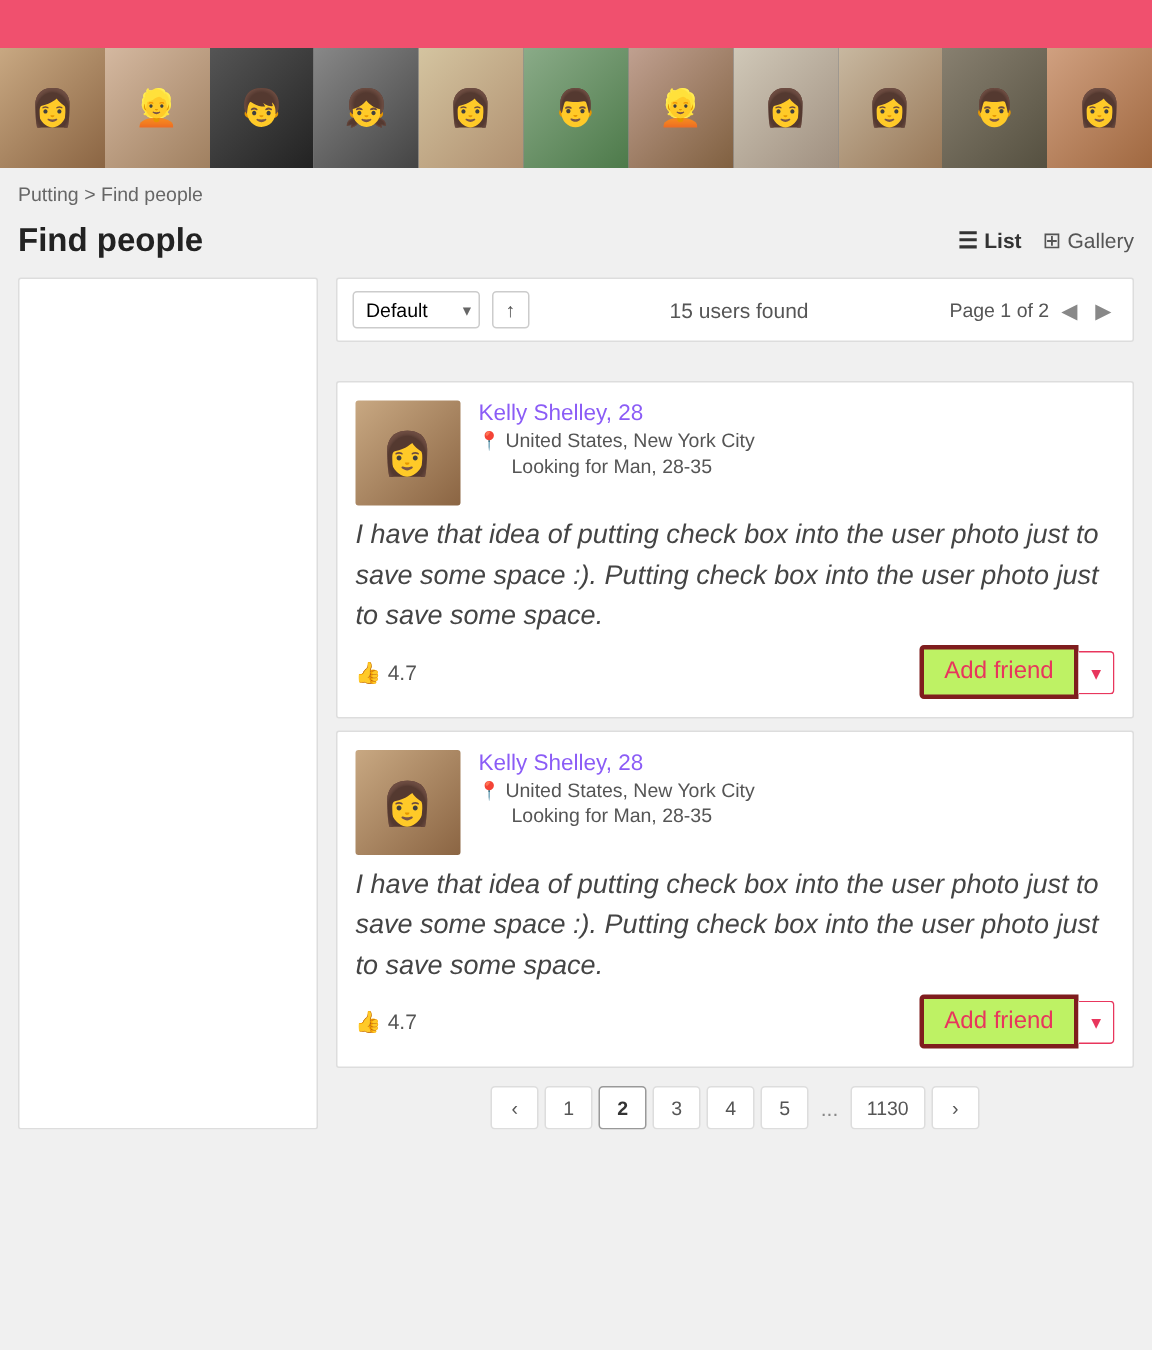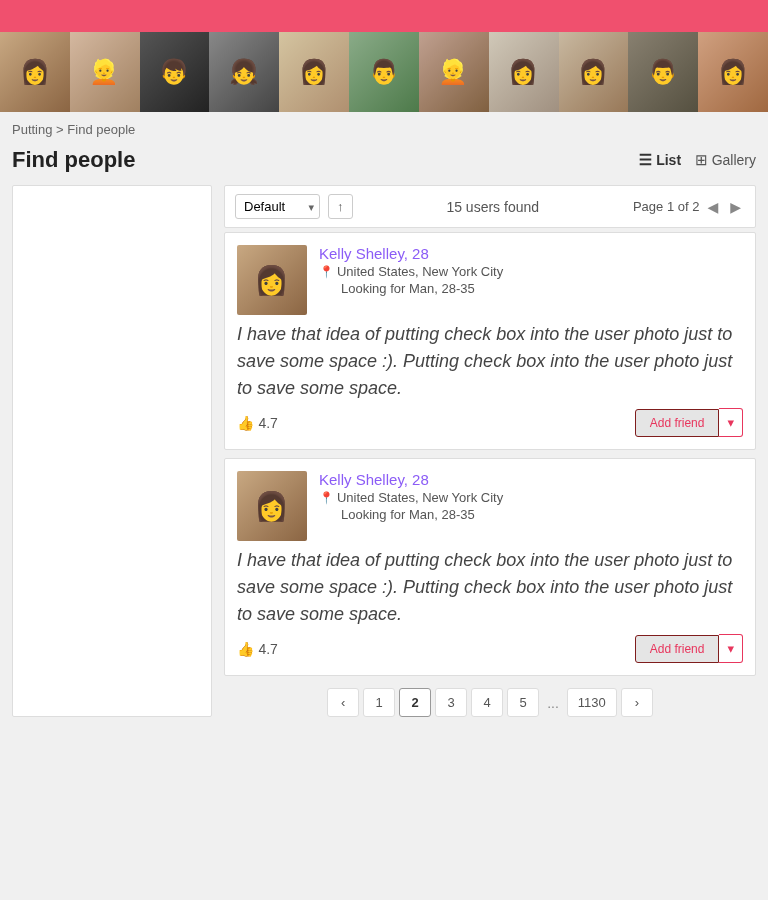--- a/index.html
+++ b/index.html
@@ -109,21 +109,21 @@
       flex: 1;
     }
 
     
     .toolbar {
       display: flex;
       align-items: center;
       background: #fff;
       border: 1px solid #ddd;
       padding: 8px 10px;
-      margin-bottom: 4px;
+      margin-bottom: 26px;
       border-radius: 2px;
       gap: 8px;
     }
     .sort-select {
       border: 1px solid #ccc;
       border-radius: 3px;
       padding: 4px 8px;
       font-size: 13px;
       background: #fff;
       cursor: pointer;
@@ -243,25 +243,25 @@
       gap: 4px;
       color: #555;
       font-size: 14px;
     }
     .thumb-icon { color: #888; font-size: 14px; }
     .add-friend-group {
       display: flex;
       align-items: center;
     }
     .add-friend-btn {
-      background: #e5e5e5;
-      border: 1px solid #7f1d1d;
+      background: #bef264;
+      border: 3px solid #7f1d1d;
       color: #e8365d;
       padding: 6px 14px;
-      font-size: 12px;
+      font-size: 16px;
       border-radius: 3px 0 0 3px;
       cursor: pointer;
     }
     .add-friend-dropdown {
       background: #fff;
       border: 1px solid #e8365d;
       border-left: none;
       color: #e8365d;
       padding: 6px 8px;
       font-size: 13px;

